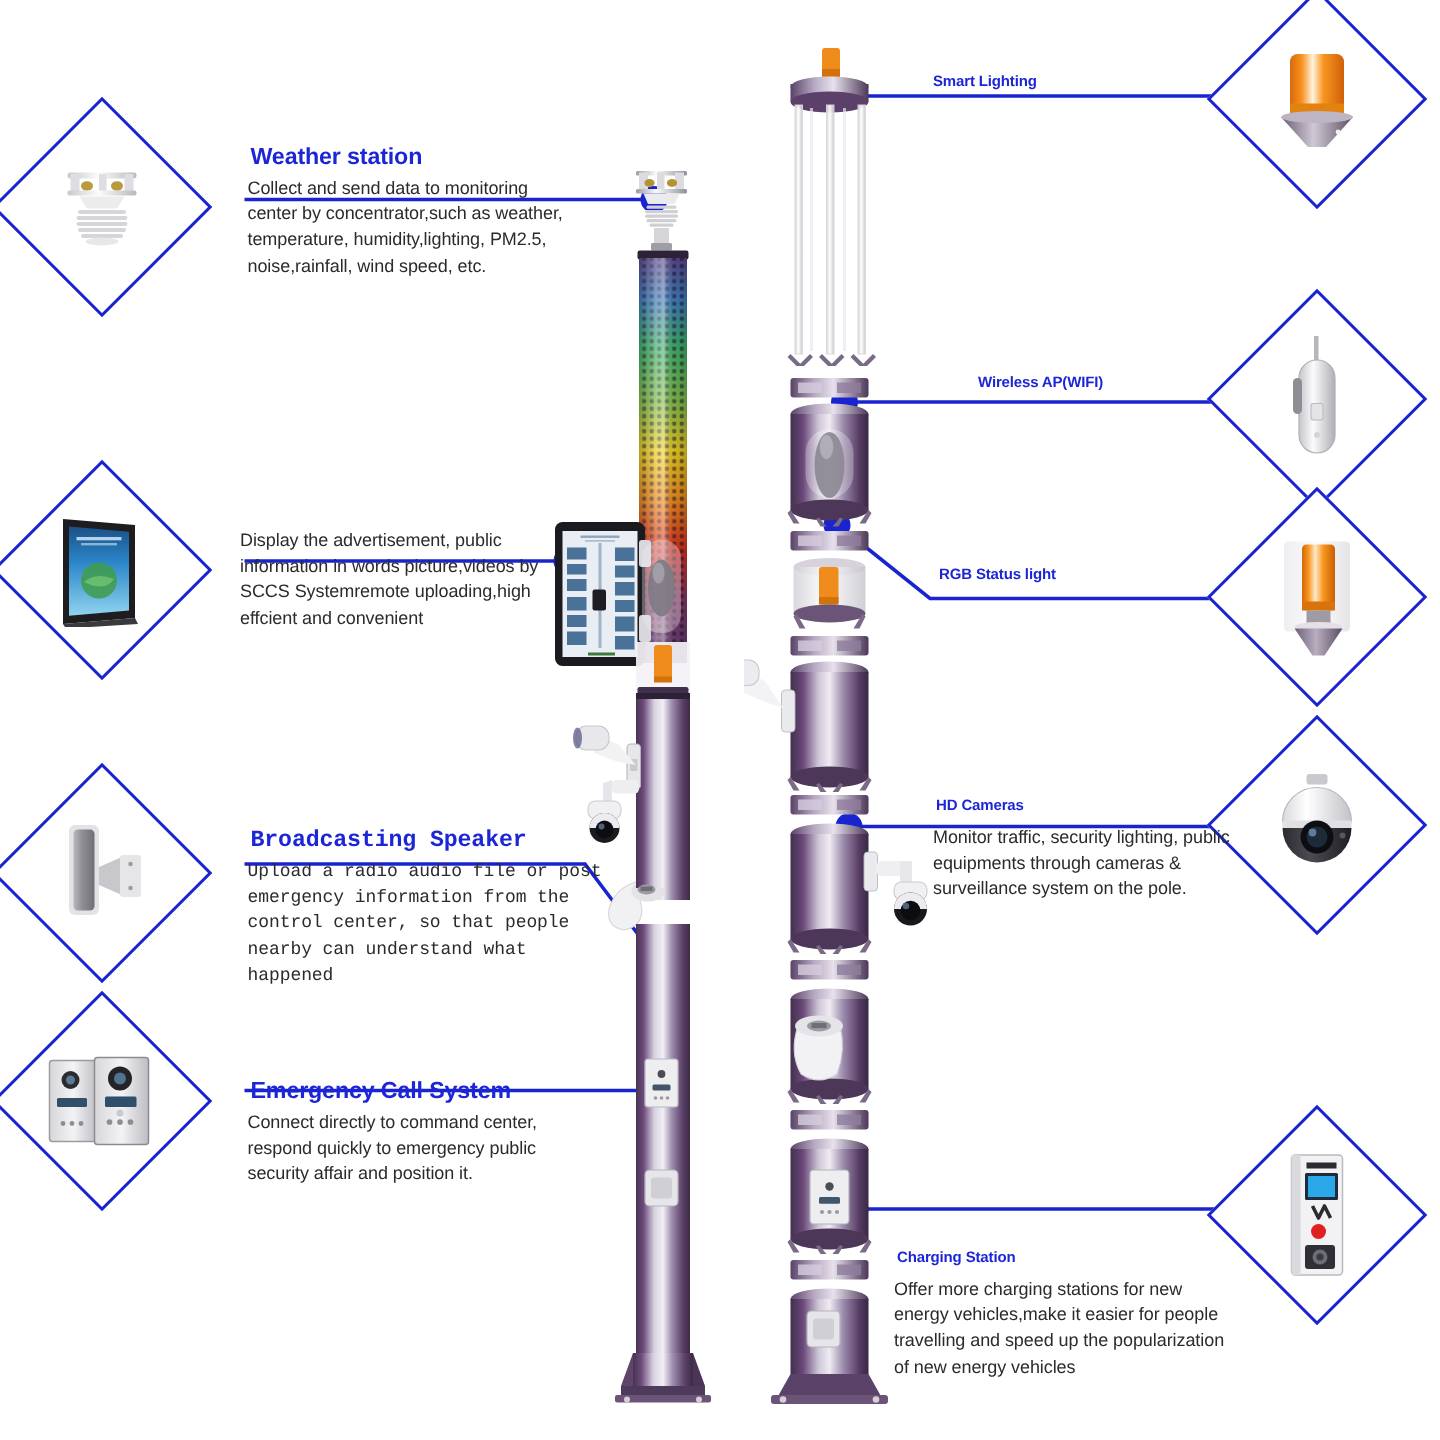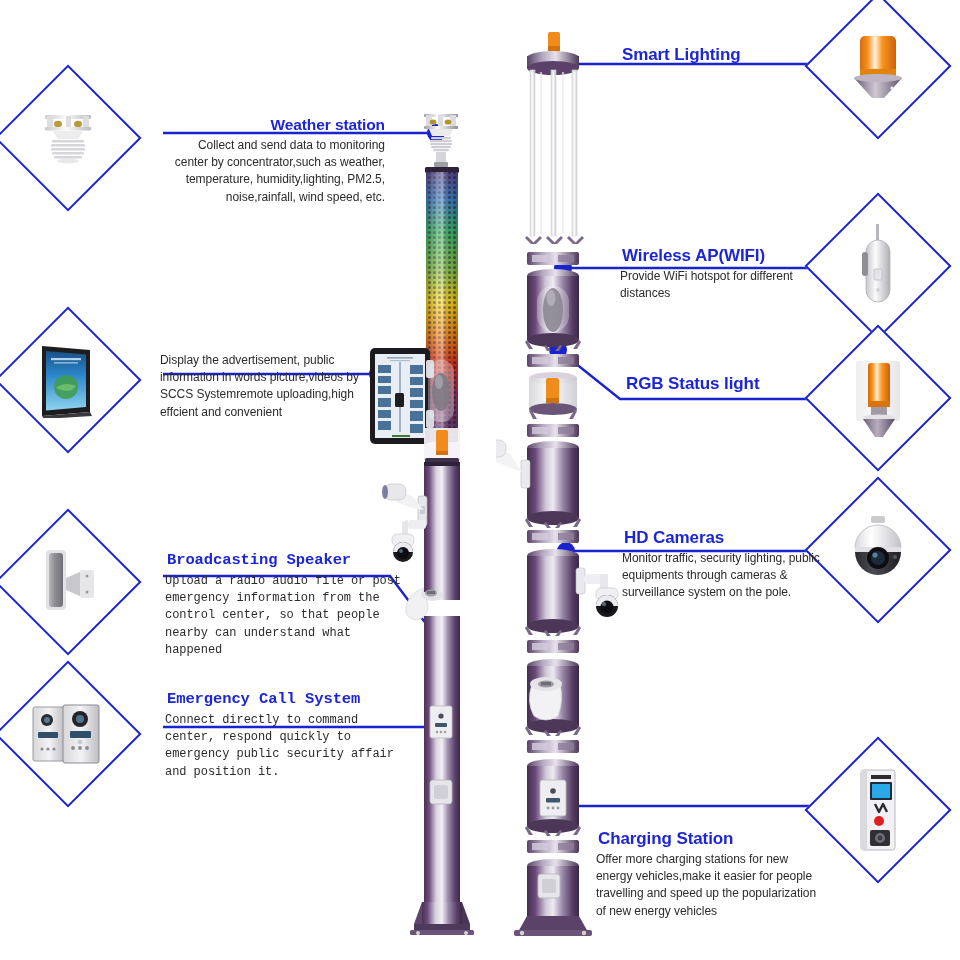--- a/index.html
+++ b/index.html
@@ -12,21 +12,21 @@
   #wires{position:absolute;left:0;top:0;width:960px;height:960px;z-index:3;pointer-events:none;}
 
   
   .callout{position:absolute;z-index:6;}
   .callout .c-title{
     color:#1c26d6;font-weight:bold;font-size:15.5px;letter-spacing:-0.1px;
     white-space:nowrap;line-height:17px;margin:0 0 4px 2px;}
   .callout .c-body{
     color:#2b2b2b;font-size:12px;line-height:17.2px;margin:0;
     letter-spacing:-0.05px;}
-  .callout.rt .c-title{font-size:17px;}
+  .callout.rt .c-title{font-size:10px;}
 
   
   .diamond{position:absolute;z-index:5;}
   .diamond .dbox{
     position:absolute;left:0;top:0;width:100%;height:100%;
     border:2.4px solid #1a23d0;transform:rotate(45deg);
     background:#ffffff;box-sizing:border-box;}
   .diamond .dart{
     position:absolute;left:0;top:0;width:100%;height:100%;
     display:flex;align-items:center;justify-content:center;z-index:2;}
@@ -673,46 +673,45 @@
         <rect x="42" y="846" width="22" height="24" rx="3" fill="#e6e6ea" stroke="#b3b3b9" stroke-width="0.8"></rect>
         <rect x="46" y="851" width="14" height="14" rx="2" fill="#cfcfd5"></rect>
         <path d="M31 888 L22 904 L92 904 L83 888 Z" fill="#5a4268"></path>
         <rect x="18" y="902" width="78" height="6" rx="2" fill="#6b5478"></rect>
         <circle cx="26" cy="905" r="2.2" fill="#d6cfda"></circle>
         <circle cx="88" cy="905" r="2.2" fill="#d6cfda"></circle>
       </g>
     </svg>
   </div>
 
-  <div class="callout" style="left:165px;top:116px;width:220px;text-align:right;">
+  <div class="callout" style="left:165px;top:96px;width:220px;">
     <div class="c-title">Weather station</div>
     <div class="c-body">Collect and send data to monitoring center by concentrator,such as weather, temperature, humidity,lighting, PM2.5, noise,rainfall, wind speed, etc.</div>
   </div>
 
   <div class="callout" style="left:160px;top:352px;width:222px;">
     <div class="c-body">Display the advertisement, public information in  words picture,videos by SCCS Systemremote uploading,high effcient and convenient</div>
   </div>
 
   <div class="callout" style="left:165px;top:552px;width:248px;font-family:Liberation Mono, monospace;">
     <div class="c-title">Broadcasting Speaker</div>
     <div class="c-body">Upload a radio audio file or post emergency information from the control center, so that people nearby can understand what happened</div>
   </div>
 
-  <div class="callout" style="left:165px;top:691px;width:230px;font-family:Liberation Mono, monospace;">
+  <div class="callout" style="left:165px;top:719px;width:230px;">
     <div class="c-title">Emergency Call System</div>
     <div class="c-body">Connect directly to command center, respond quickly to emergency public security affair and position it.</div>
   </div>
 
   <div class="callout rt" style="left:620px;top:46px;width:210px;">
     <div class="c-title">Smart Lighting</div>
   </div>
 
-  <div class="callout rt" style="left:620px;top:247px;width:200px;">
+  <div class="callout rt" style="left:650px;top:247px;width:200px;">
     <div class="c-title">Wireless AP(WIFI)</div>
-    <div class="c-body">Provide WiFi hotspot for different distances</div>
   </div>
 
   <div class="callout rt" style="left:624px;top:375px;width:200px;">
     <div class="c-title">RGB Status light</div>
   </div>
 
   <div class="callout rt" style="left:622px;top:529px;width:200px;">
     <div class="c-title">HD Cameras</div>
     <div class="c-body">Monitor traffic, security lighting, public equipments through cameras &amp; surveillance system on the pole.</div>
   </div>

